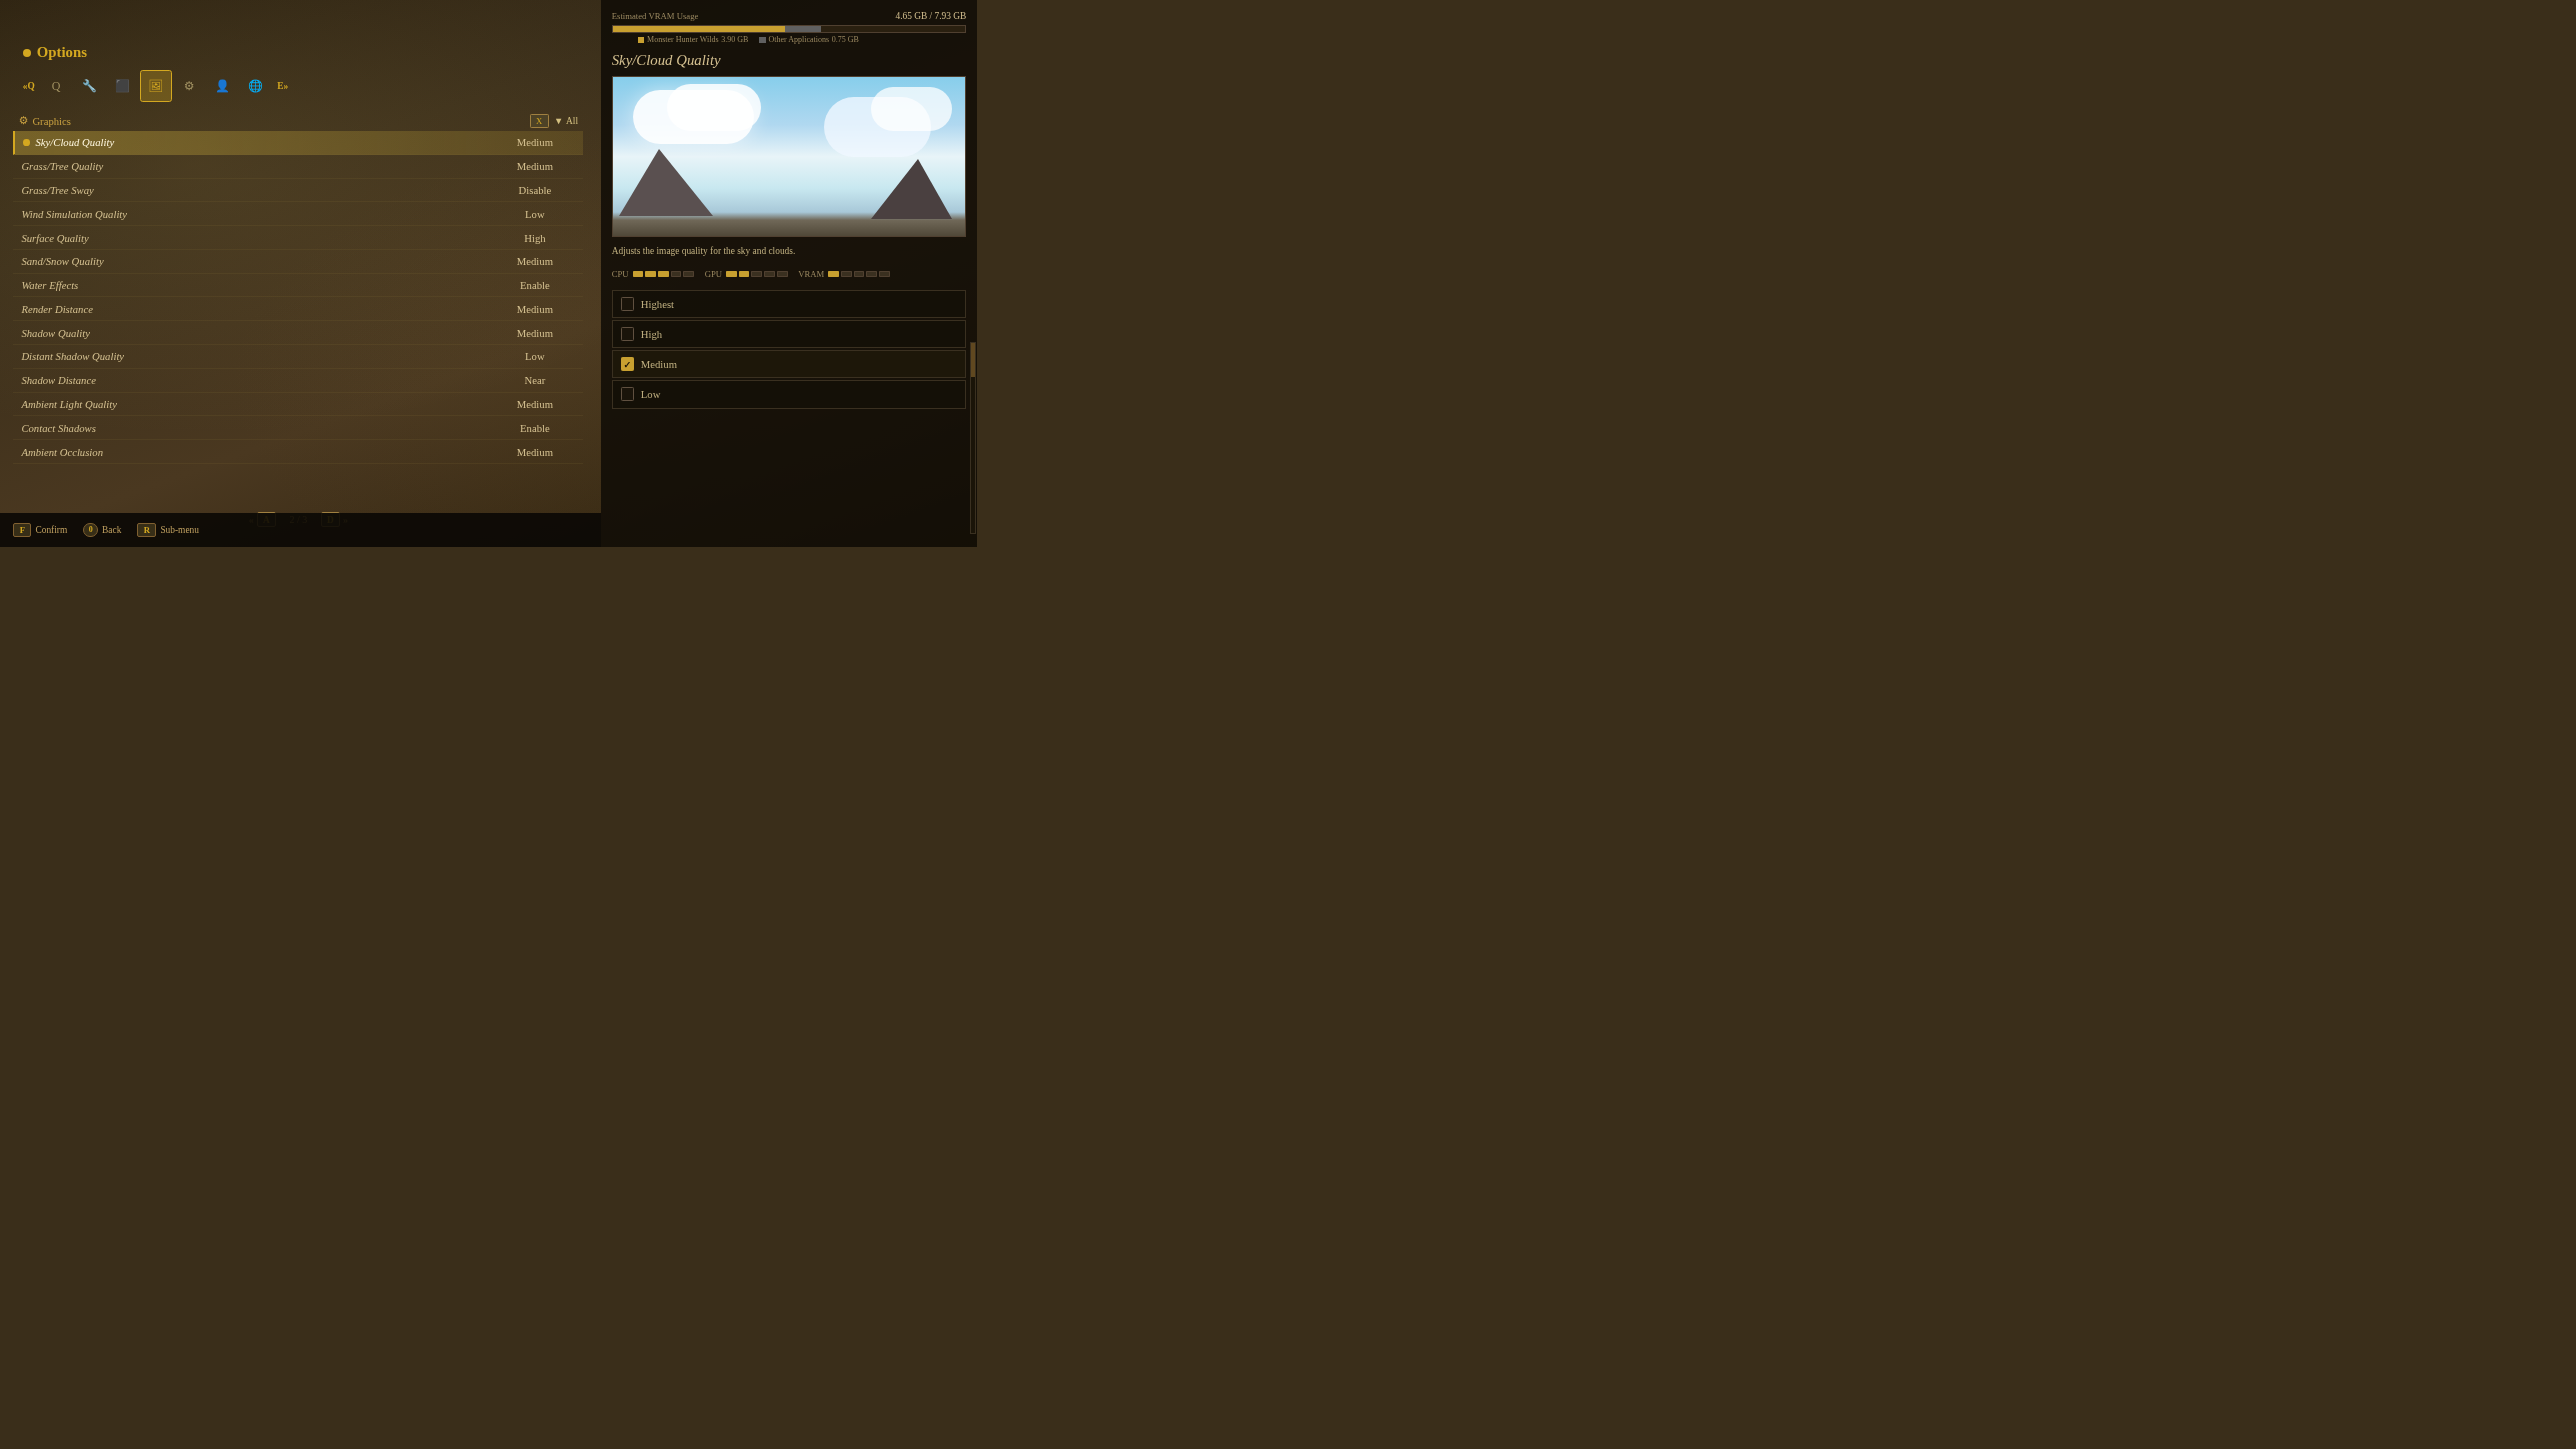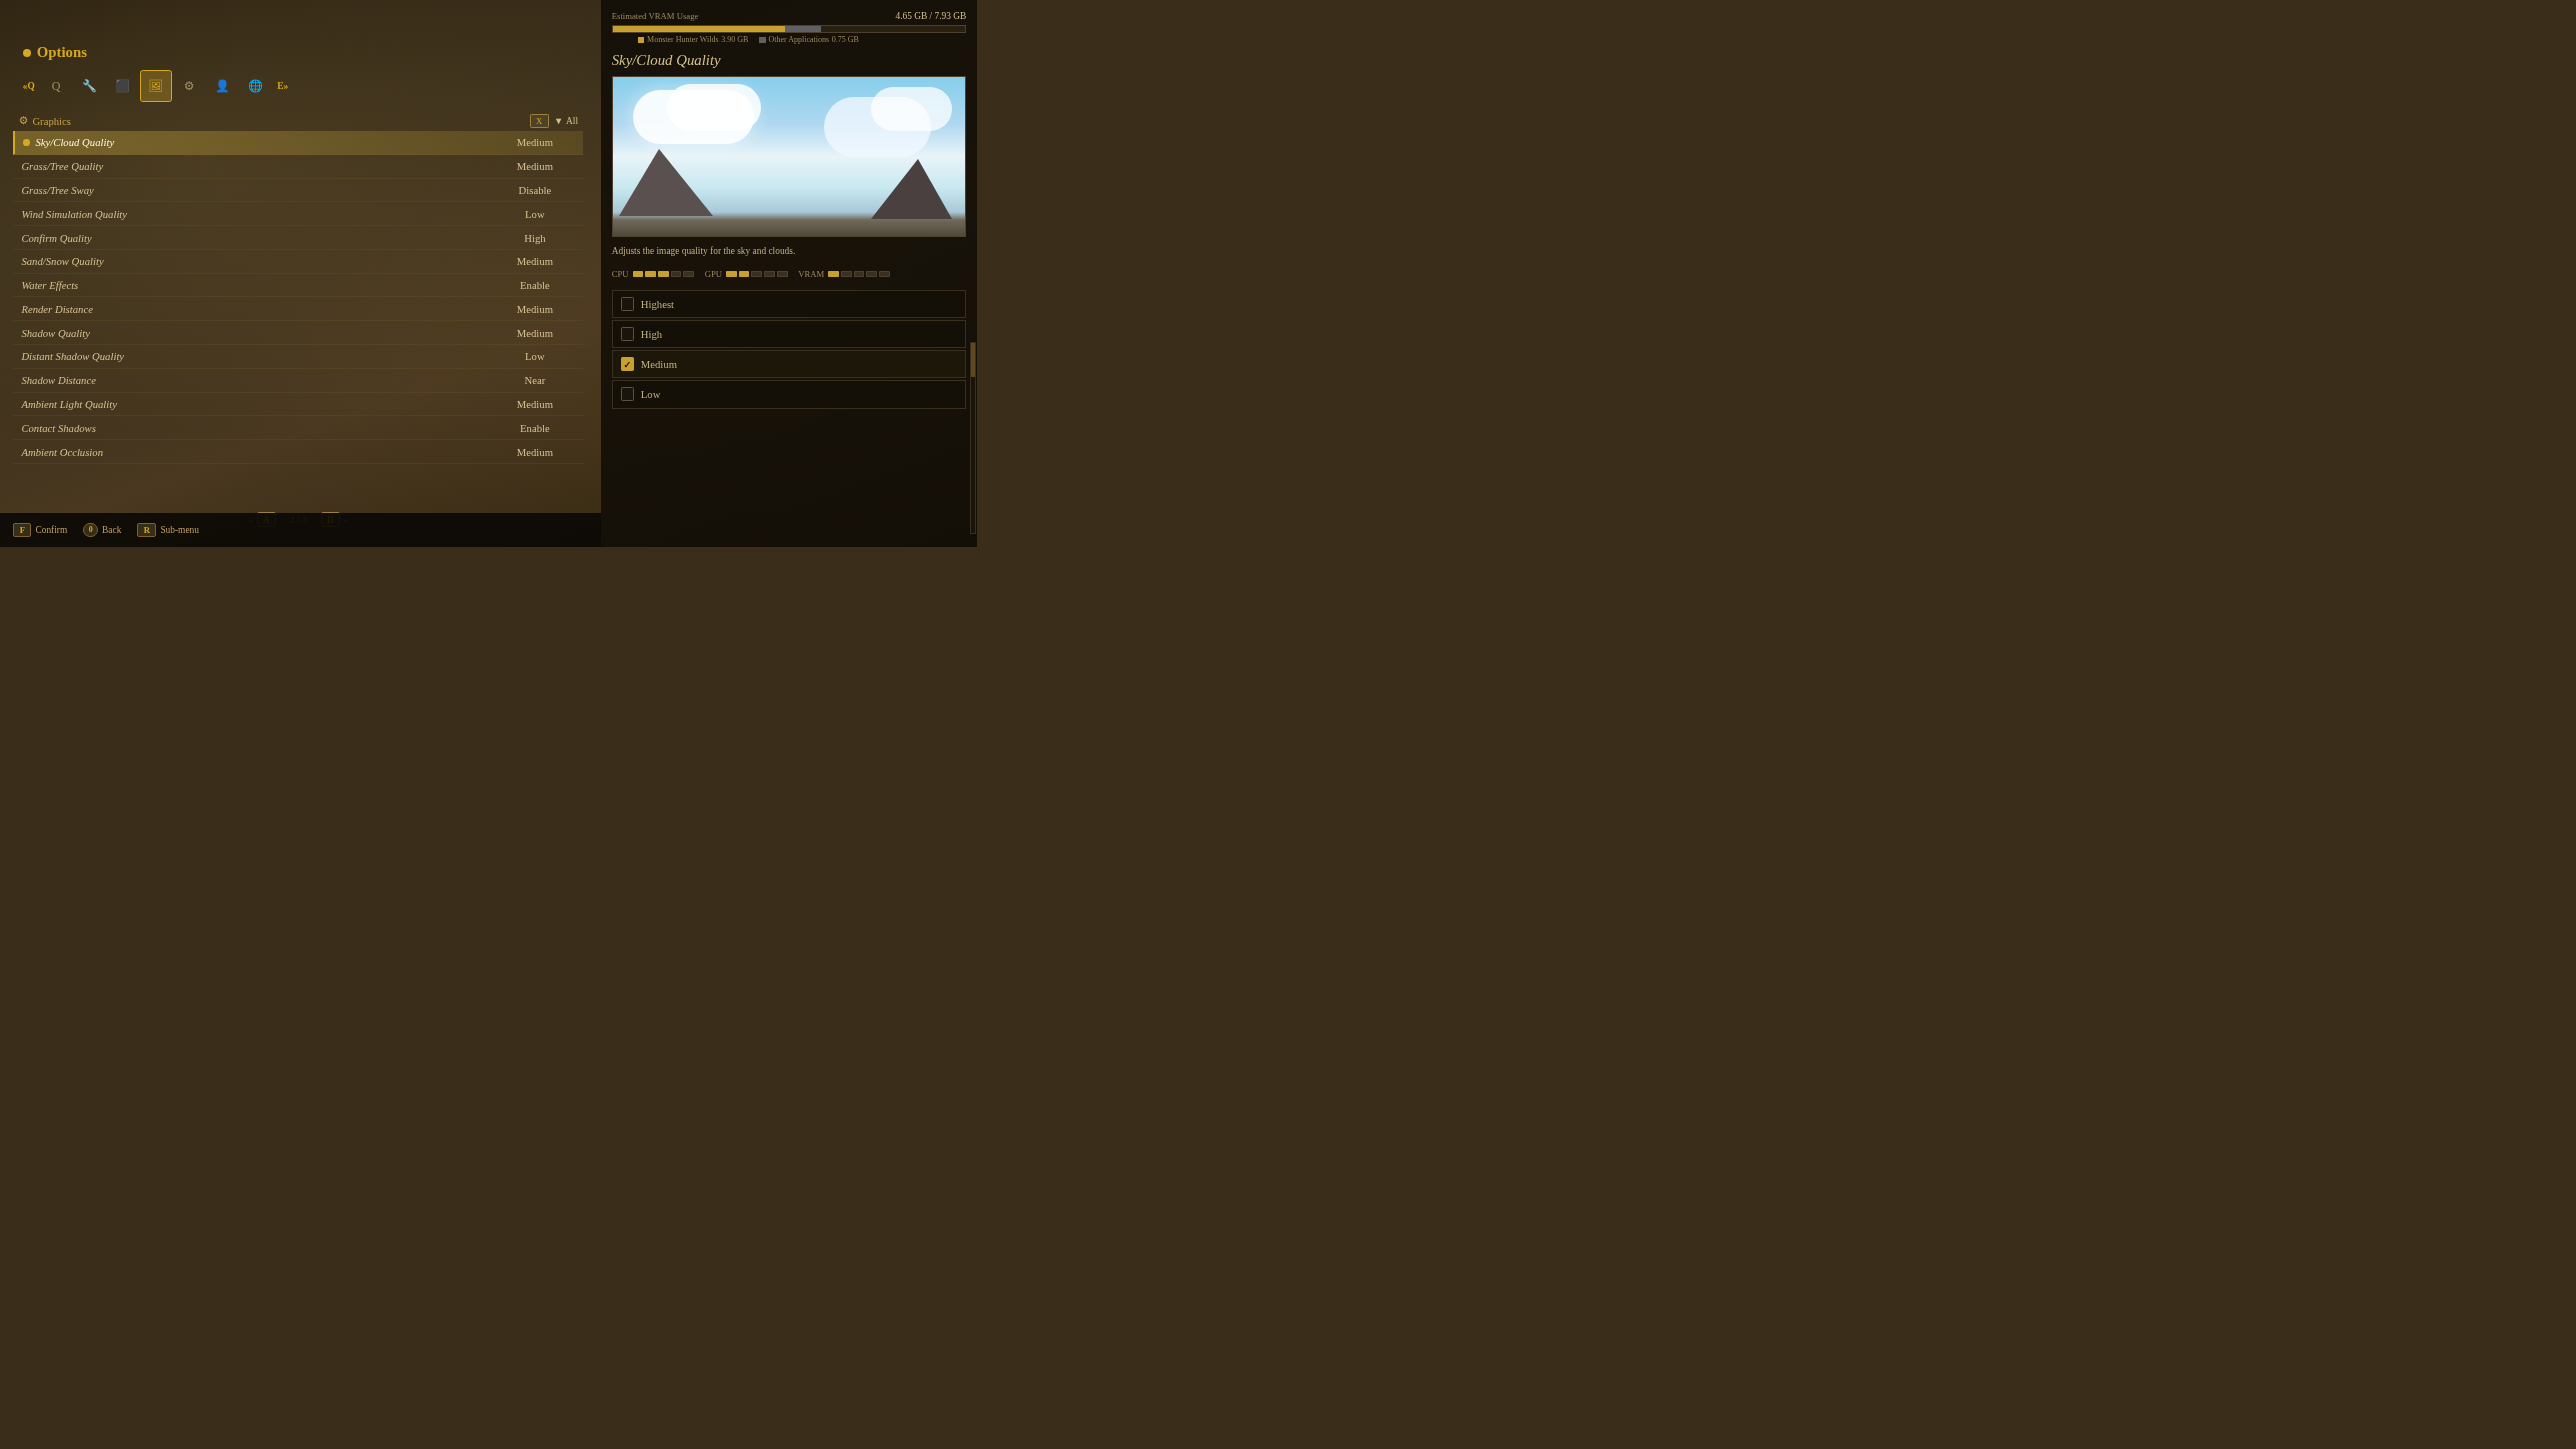--- a/index.html
+++ b/index.html
@@ -590,21 +590,21 @@
       <span class="setting-name">Grass/Tree Sway</span>
       <span class="setting-value">Disable</span>
     </div>
 
     <div class="setting-row">
       <span class="setting-name">Wind Simulation Quality</span>
       <span class="setting-value">Low</span>
     </div>
 
     <div class="setting-row">
-      <span class="setting-name">Confirm Quality</span>
+      <span class="setting-name">Surface Quality</span>
       <span class="setting-value">High</span>
     </div>
 
     <div class="setting-row">
       <span class="setting-name">Sand/Snow Quality</span>
       <span class="setting-value">Medium</span>
     </div>
 
     <div class="setting-row">
       <span class="setting-name">Water Effects</span>

